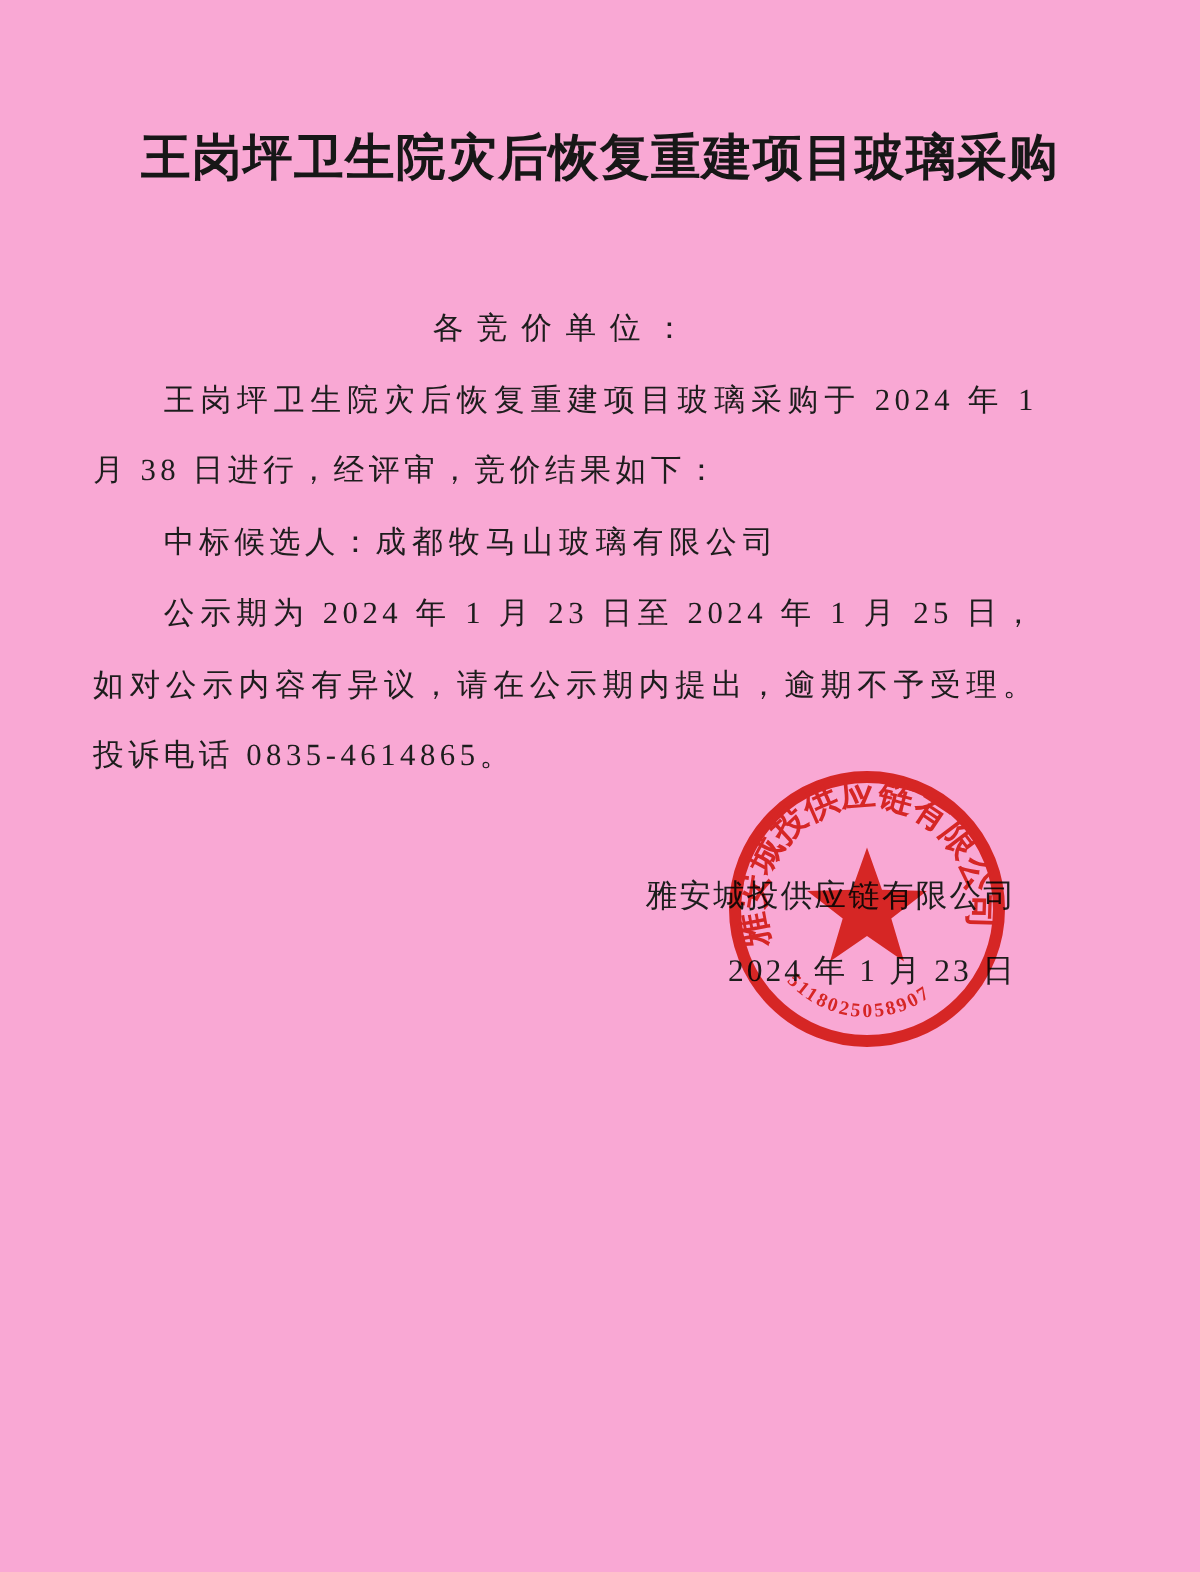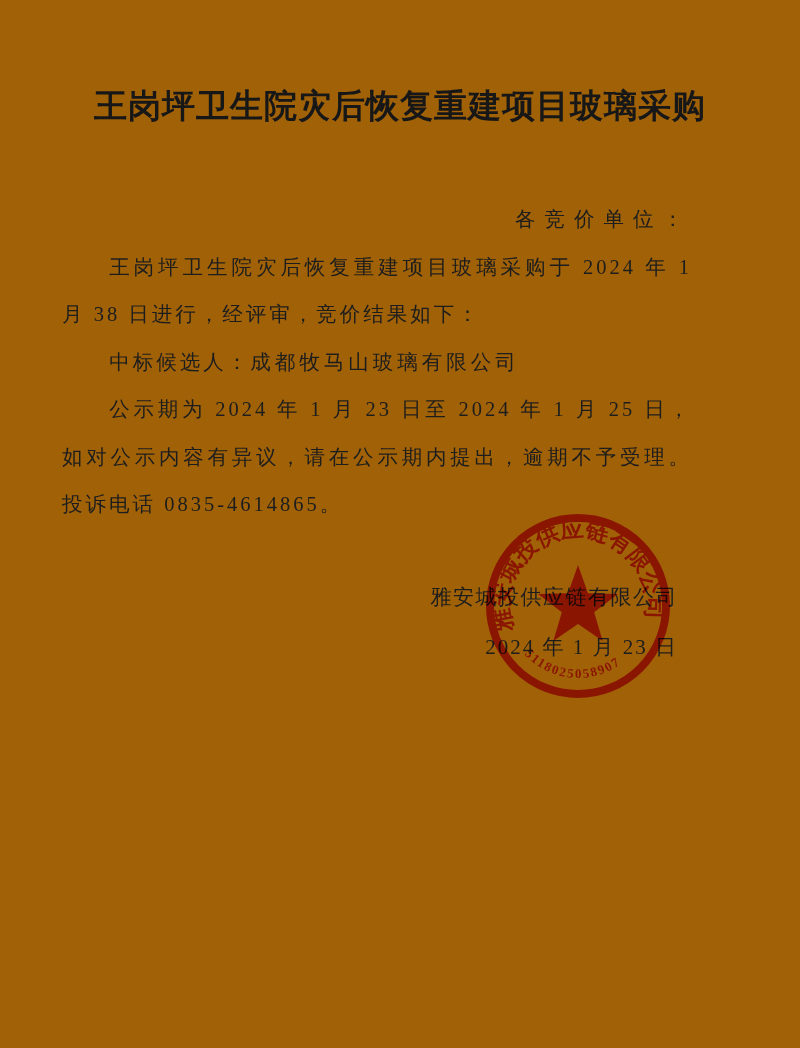--- a/index.html
+++ b/index.html
@@ -4,21 +4,21 @@
 <style>
   html, body { margin:0; padding:0; }
   body {
     width:800px; height:1048px;
     background:#ffffff;
     font-family:"Liberation Serif","DejaVu Serif",serif;
   }
   .page {
     position:relative;
     width:800px; height:1048px;
-    background:#a16207;
+    background:#f9a8d4;
     overflow:hidden;
     color:#1d1d1d;
   }
   .doc-title {
     position:absolute;
     top:82px; left:0; width:100%;
     margin:0;
     text-align:center;
     font-size:33px;
     font-weight:700;
@@ -29,21 +29,21 @@
   .title-line { display:block; }
   .body-block {
     position:absolute;
     top:196px; left:62px; width:630px;
     font-size:20.5px;
     letter-spacing:3px;
     line-height:47.5px;
     text-align:justify;
   }
   .body-block p { margin:0; }
-  .salutation { letter-spacing:9px; text-align:right; }
+  .salutation { letter-spacing:9px; text-align:center; }
   .indent { text-indent:2.3em; }
   .winner-name { font-weight:400; letter-spacing:4px; }
   .signature-block {
     position:absolute;
     top:584px; right:122px;
     text-align:right;
     font-size:21px;
     letter-spacing:1.5px;
     line-height:26px;
   }

